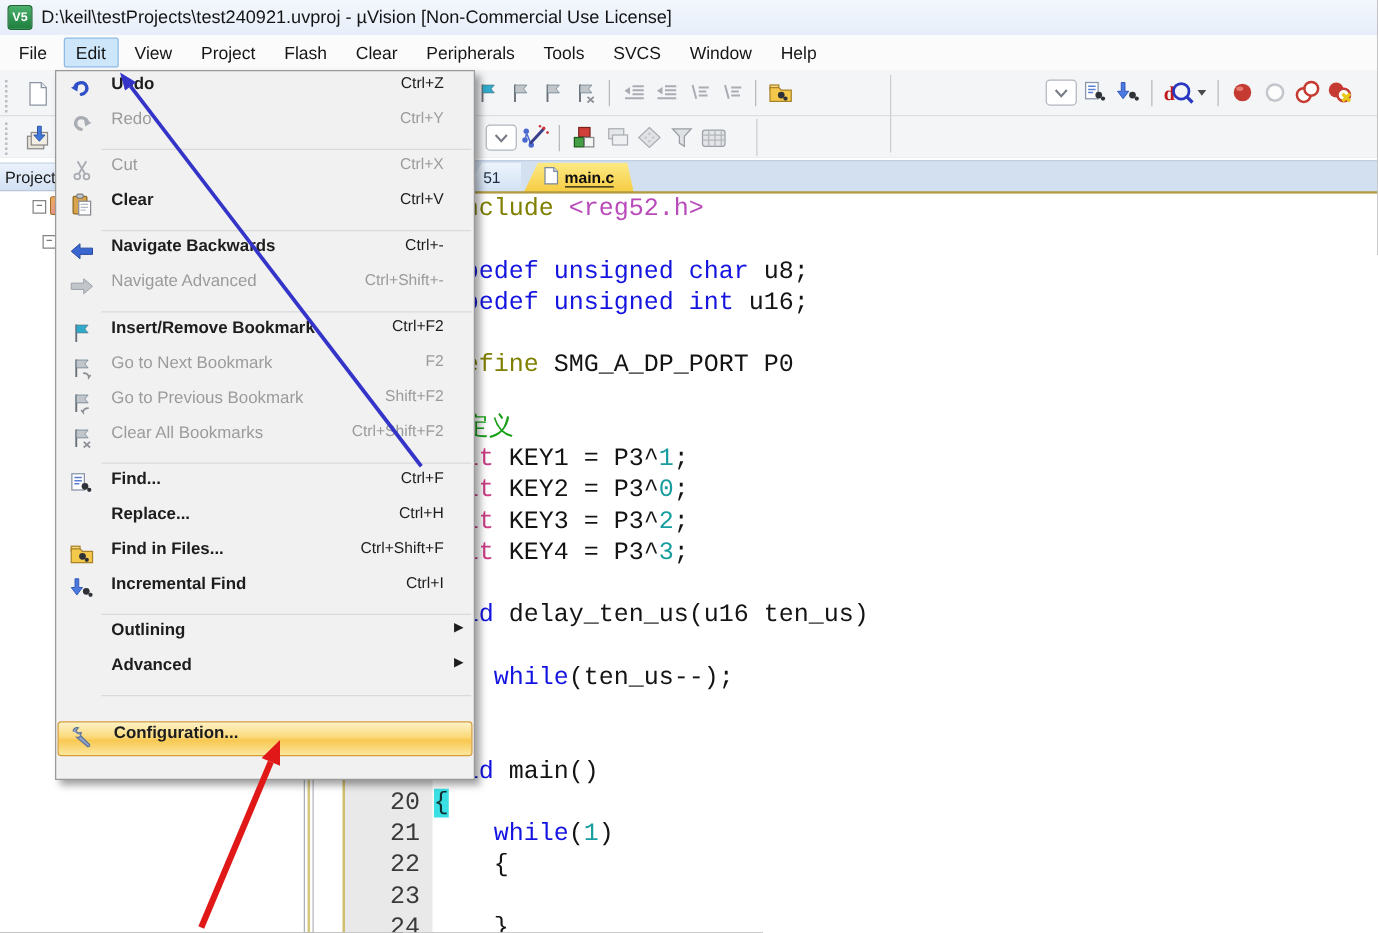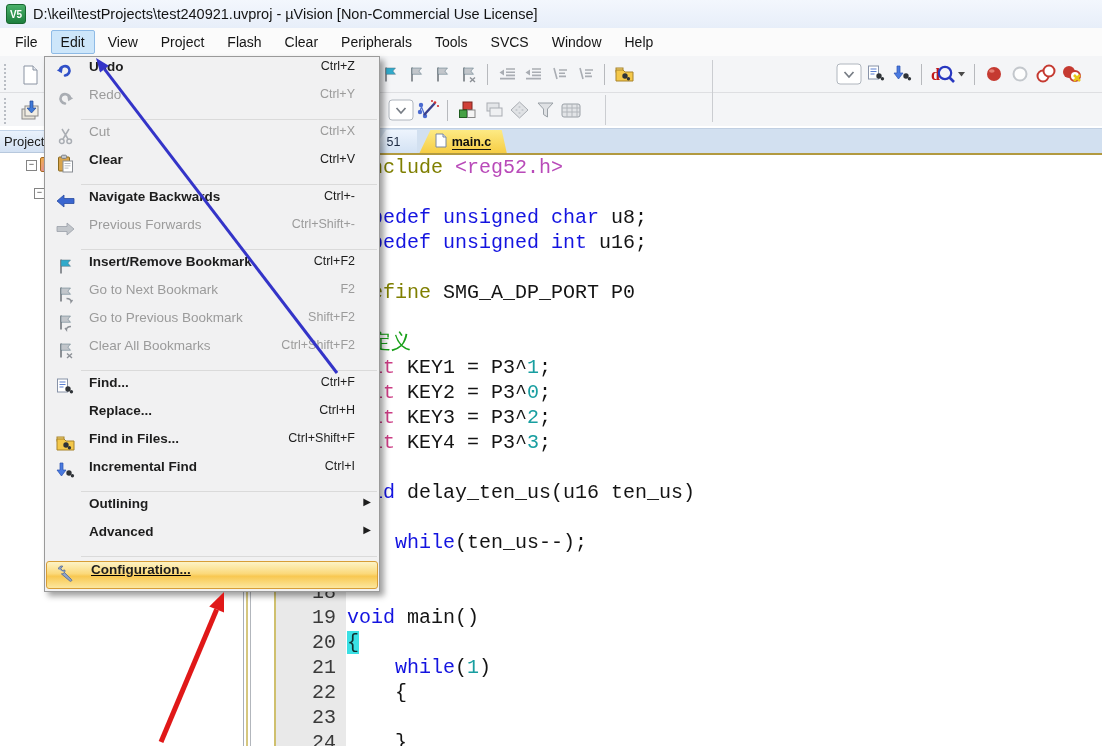--- a/index.html
+++ b/index.html
@@ -71,21 +71,21 @@
     border:1px solid #9a9a9a;box-shadow:4px 4px 6px rgba(0,0,0,.38);padding:2px 0;z-index:50;}
   .pitem{height:28px;display:flex;align-items:flex-start;padding:0 8px 0 6px;font-size:13.5px;}
   .pic{width:28px;height:24px;margin-right:10px;display:flex;align-items:center;justify-content:center;}
   .plabel{flex:1;font-weight:600;color:#1d1d1d;white-space:nowrap;}
   .pshort{font-size:12.5px;font-weight:400;color:#1d1d1d;padding-right:4px;white-space:nowrap;}
   .parrow{width:12px;font-size:10px;color:#1d1d1d;text-align:right;}
   .pitem.disabled .plabel,.pitem.disabled .pshort{color:#9b9b9b;font-weight:400;}
   .psep{height:9px;display:flex;align-items:center;}
   .psep::after{content:"";flex:1;height:1px;background:#dadada;margin-left:36px;margin-right:2px;}
   .pitem.hl{background:linear-gradient(#fdf3c6,#fbd97a 45%,#f8c851 55%,#fce79e);
-    border:1px solid #d79d36;border-radius:3px;height:26px;margin:0 1px;text-decoration:underline;}
+    border:1px solid #d79d36;border-radius:3px;height:26px;margin:16px 1px;}
   
   #annot{position:absolute;left:0;top:0;width:1102px;height:746px;z-index:100;pointer-events:none;}
 </style>
 </head>
 <body>
 
 <div id="root">
 
   <div class="titlebar">
     <div class="app-icon">V5</div>
@@ -460,21 +460,21 @@
         <span class="plabel">Navigate Backwards</span>
         <span class="pshort">Ctrl+-</span>
         <span class="parrow"></span>
       </div>
       <div class="pitem disabled">
         <span class="pic">
           <svg width="21" height="18" viewBox="0 0 21 18">
             <path d="M19 9l-7-6v3.5H2v5h10V15z" fill="#c2c6cb" stroke="#9aa0a8" stroke-width="0.8"></path>
           </svg>
         </span>
-        <span class="plabel">Previous Forwards</span>
+        <span class="plabel">Navigate Advanced</span>
         <span class="pshort">Ctrl+Shift+-</span>
         <span class="parrow"></span>
       </div>
       <div class="psep"></div>
       <div class="pitem">
         <span class="pic">
           <svg width="19" height="19" viewBox="0 0 19 19">
             <path d="M5 2.5v14" stroke="#6a6f76" stroke-width="1.5"></path>
             <path d="M5 3h9.5l-2.6 3.1 2.6 3.2H5z" fill="#30aacb" stroke="#55707e" stroke-width="0.5"></path>
           </svg>

